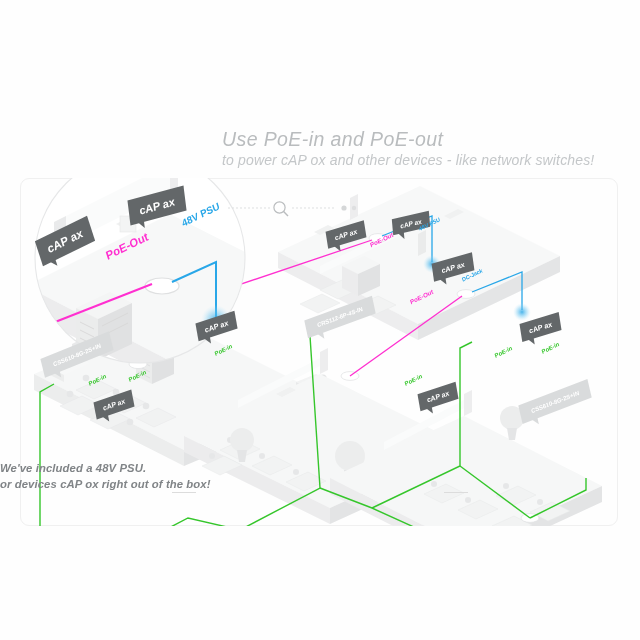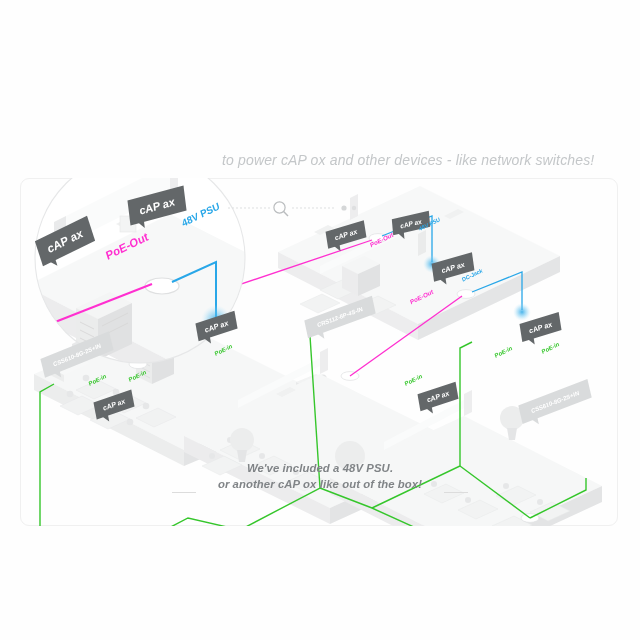--- a/index.html
+++ b/index.html
@@ -13,21 +13,21 @@
             font-weight:400;font-size:19.5px;color:#b9bcbe;letter-spacing:.4px;}
   .subhead{position:absolute;left:222px;top:152px;width:410px;
            font-family:"Liberation Sans",sans-serif;font-style:italic;
            font-weight:400;font-size:14px;color:#c4c7c9;letter-spacing:.15px;}
 
   
   .frame{position:absolute;left:20px;top:178px;width:598px;height:348px;
          border:1px solid #f0f0f0;border-radius:9px;box-sizing:border-box;}
 
   
-  .caption{position:absolute;left:0;top:461px;width:640px;text-align:center;
+  .caption{position:absolute;left:0;top:461px;width:640px;text-align:left;
            font-family:"Liberation Sans",sans-serif;font-style:italic;
            font-weight:bold;font-size:11.3px;color:#808487;line-height:15.5px;
            letter-spacing:.1px;}
   .caption div{white-space:nowrap;}
   .rule{position:absolute;top:492px;height:1px;background:#dcdcdc;}
   .rule.l{left:172px;width:24px;}
   .rule.r{left:444px;width:24px;}
 
   
   #scene{position:absolute;left:20px;top:178px;}
@@ -46,20 +46,21 @@
   .wirelbl{position:absolute;font-family:"Liberation Sans",sans-serif;
            font-weight:bold;white-space:nowrap;}
 
   .magnifier{position:absolute;left:272px;top:200px;width:18px;height:18px;}
 </style>
 </head>
 <body>
 
 <div id="stage">
 
+  <div class="headline">Use PoE-in and PoE-out</div>
   <div class="subhead">to power cAP ox and other devices - like network switches!</div>
 
   <div class="frame"></div>
 
   <svg id="scene" width="598" height="348" viewBox="0 0 598 348">
     <defs>
       <radialGradient id="glow" cx="50%" cy="50%" r="50%">
         <stop offset="0%" stop-color="#29a7e8" stop-opacity=".85"></stop>
         <stop offset="60%" stop-color="#6fc8f2" stop-opacity=".35"></stop>
         <stop offset="100%" stop-color="#bfe6fa" stop-opacity="0"></stop>
@@ -303,18 +304,18 @@
       <div class="wirelbl" style="color: rgb(53, 198, 43); left: 88px; top: 377px; font-size: 6px; transform: rotate(-26deg) skewX(-8deg);">PoE-in</div>
       <div class="wirelbl" style="color: rgb(53, 198, 43); left: 128px; top: 373px; font-size: 6px; transform: rotate(-26deg) skewX(-8deg);">PoE-in</div>
       <div class="wirelbl" style="color: rgb(53, 198, 43); left: 214px; top: 347px; font-size: 6px; transform: rotate(-26deg) skewX(-8deg);">PoE-in</div>
       <div class="wirelbl" style="color: rgb(53, 198, 43); left: 404px; top: 377px; font-size: 6px; transform: rotate(-26deg) skewX(-8deg);">PoE-in</div>
       <div class="wirelbl" style="color: rgb(53, 198, 43); left: 494px; top: 349px; font-size: 6px; transform: rotate(-26deg) skewX(-8deg);">PoE-in</div>
       <div class="wirelbl" style="color: rgb(53, 198, 43); left: 541px; top: 345px; font-size: 6px; transform: rotate(-26deg) skewX(-8deg);">PoE-in</div>
     </div>
 
   <div class="caption">
     <div>We've included a 48V PSU.</div>
-    <div>or another cAP ox like out of the box!</div>
+    <div>or devices cAP ox right out of the box!</div>
   </div>
   <div class="rule l"></div>
   <div class="rule r"></div>
 
 </div>
 
 </body></html>

